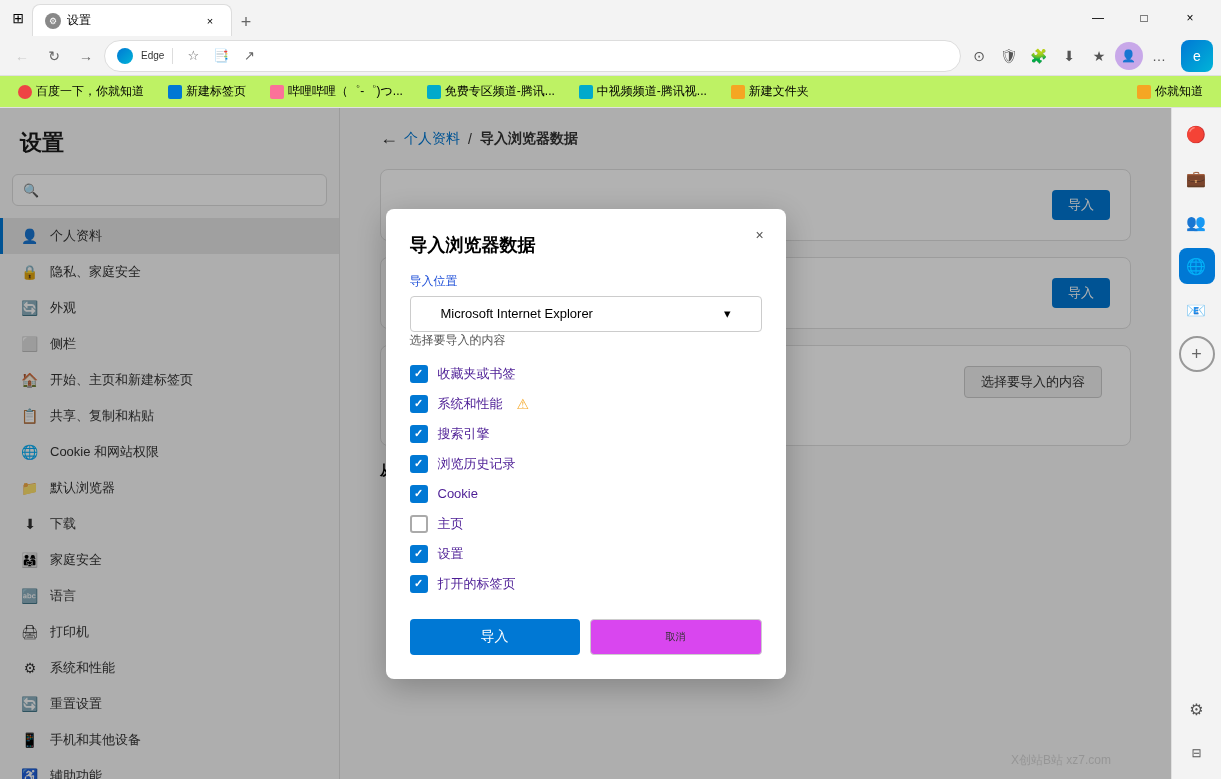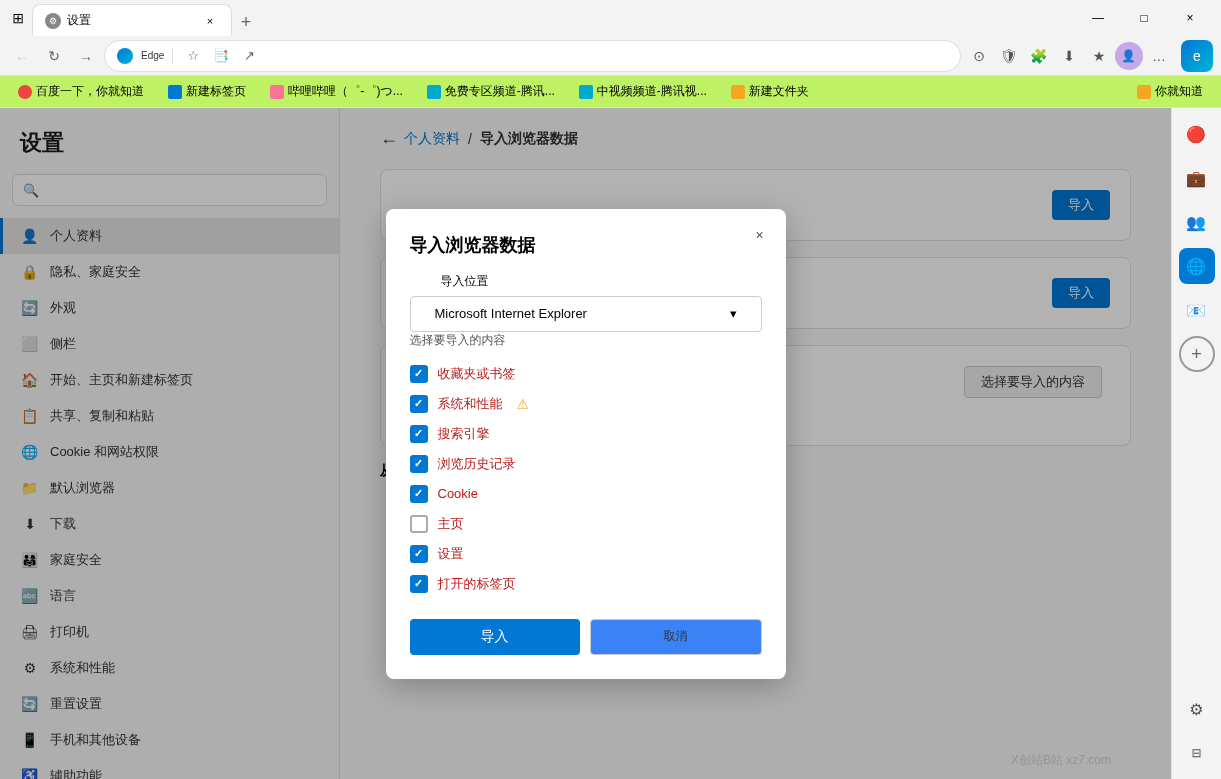--- a/index.html
+++ b/index.html
@@ -156,59 +156,59 @@
       position: relative;
     }
     .dialog-title { font-size: 18px; font-weight: 600; margin-bottom: 16px; }
     .dialog-close {
       position: absolute; top: 12px; right: 12px;
       width: 28px; height: 28px; border-radius: 50%;
       display: flex; align-items: center; justify-content: center;
       cursor: pointer; font-size: 14px; color: #555;
     }
 
-    .form-label { font-size: 12px; color: #000000; margin-bottom: 6px; margin-left: 31px; }
+    .form-label { font-size: 12px; color: #1d4ed8; margin-bottom: 6px; }
     .dropdown {
       width: 100%; height: 36px;
       border: 1px solid #ccc; border-radius: 4px;
-      display: flex; align-items: center; padding: 0 24px;
+      display: flex; align-items: center; padding: 0 30px;
       justify-content: space-between; cursor: pointer;
       font-size: 13px; background: #fff; 
     }
 
     .checkbox-section-title { font-size: 12px; color: #555; margin-bottom: 10px; }
     .checkbox-item {
       display: flex; align-items: center; gap: 10px;
       padding: 6px 0; cursor: pointer;
     }
     .checkbox {
       width: 18px; height: 18px;
       border: 2px solid #0078d4; border-radius: 3px;
       display: flex; align-items: center; justify-content: center;
       background: #0078d4; flex-shrink: 0;
     }
     .checkbox.unchecked { background: #fff; border-color: #aaa; }
     .checkbox-check { color: white; font-size: 11px; font-weight: bold; }
-    .checkbox-label { font-size: 13px; color: #b91c1c; }
+    .checkbox-label { font-size: 13px; color: #4c1d95; }
     .warning-icon { color: #f5a623; font-size: 14px; margin-left: 4px; }
 
     .dialog-actions {
       display: flex; gap: 10px; margin-top: 20px;
     }
     .btn-primary {
       flex: 1; height: 36px;
       background: #0078d4; color: white;
       border: none; border-radius: 4px; cursor: pointer;
       font-size: 14px; font-weight: 500;
     }
     .btn-secondary {
       flex: 1; height: 36px;
-      background: #3b82f6; color: #333;
+      background: #d946ef; color: #333;
       border: 1px solid #ccc; border-radius: 4px; cursor: pointer;
-      font-size: 12px;
+      font-size: 10px;
     }
   </style>
 </head>
 <body>
 
 <div class="title-bar">
   <div style="width:20px;height:20px;display:flex;align-items:center;justify-content:center;font-size:14px;">⊞</div>
   <div class="tab-bar">
     <div class="tab">
       <div class="tab-icon" style="background:#888;font-size:9px;">⚙</div>

